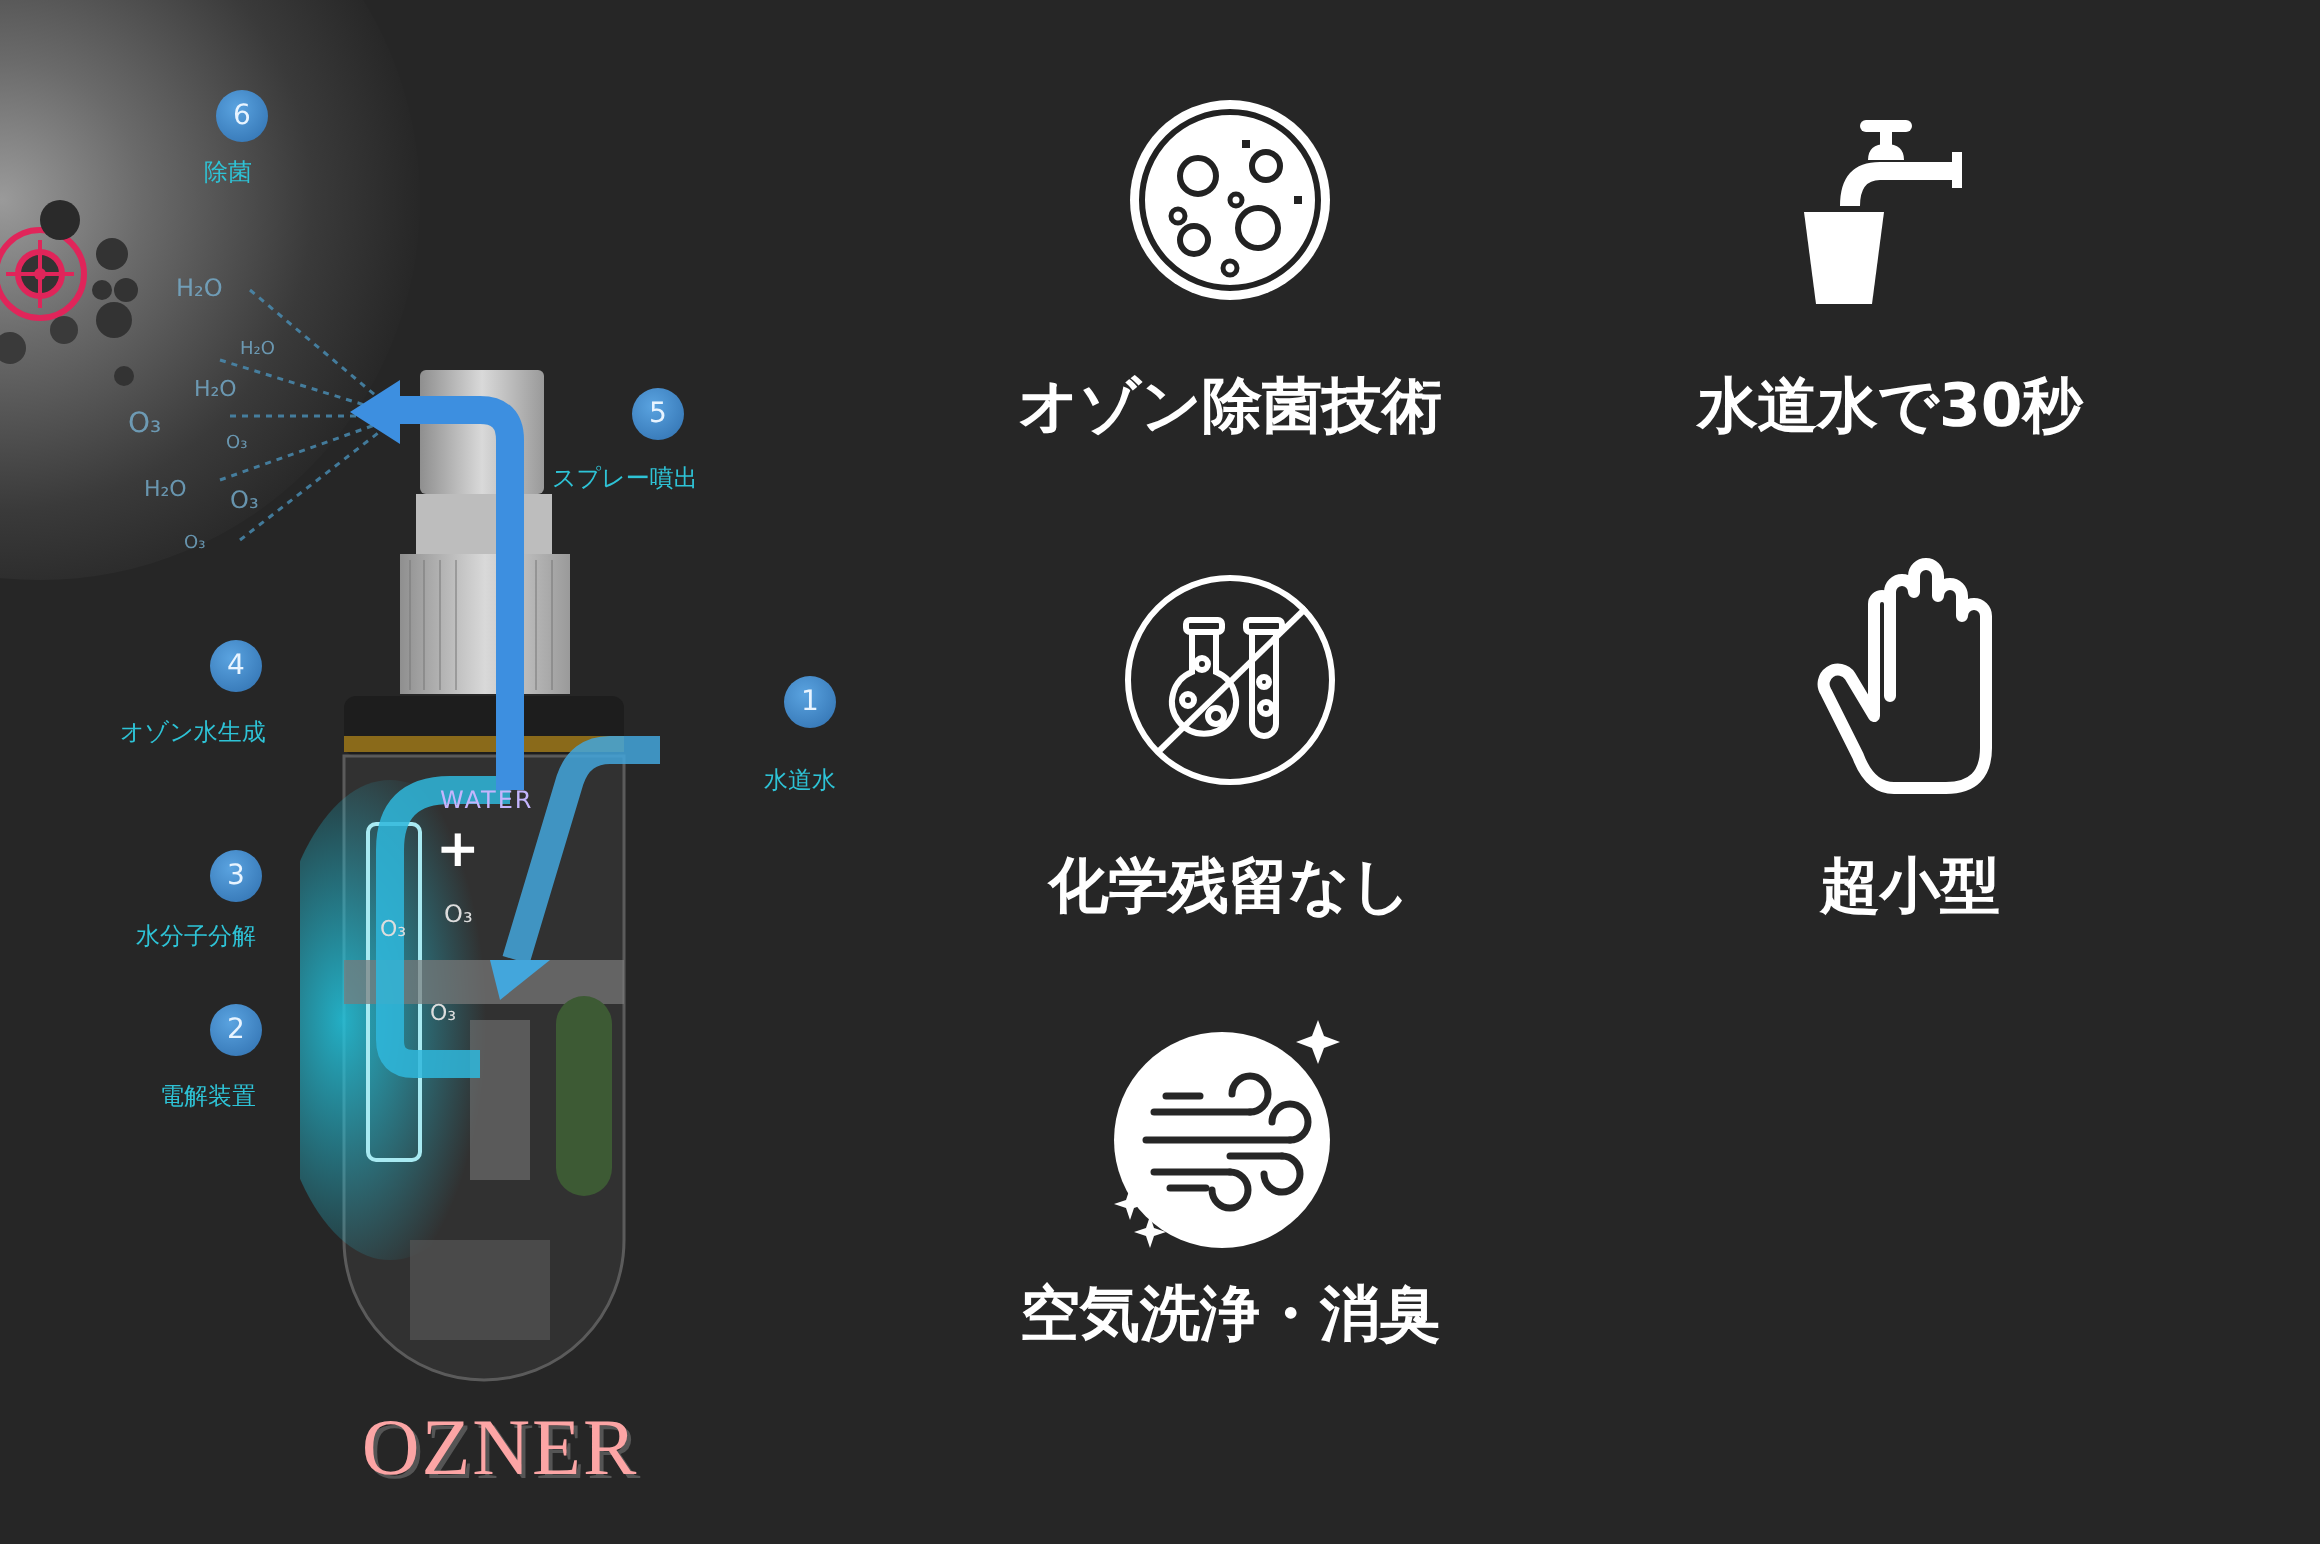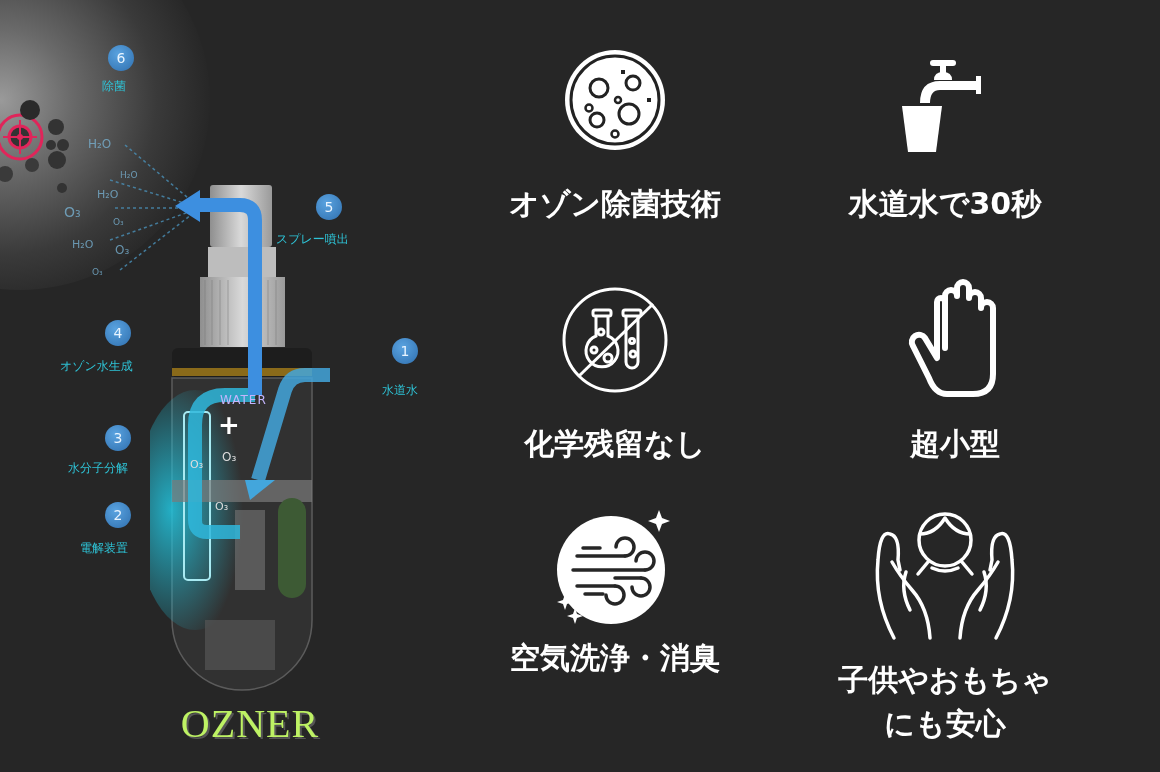--- a/index.html
+++ b/index.html
@@ -8,21 +8,21 @@
   .left{position:absolute;left:0;top:0;width:470px;height:772px;}
   .glow{position:absolute;left:-170px;top:-90px;width:380px;height:380px;border-radius:50%;
         background:radial-gradient(circle at 45% 50%,#9a9a9a 0%,#6a6a6a 25%,#3a3a3a 55%,#262626 75%);}
   .badge{position:absolute;width:26px;height:26px;border-radius:50%;
          background:radial-gradient(circle at 40% 35%,#5aa3e0,#2f6fae);color:#e8f4ff;
          font-size:14px;display:flex;align-items:center;justify-content:center;}
   .lbl{position:absolute;color:#2ec3d6;font-size:12px;white-space:nowrap;}
   .mol{position:absolute;color:#7ab6d8;font-size:9px;opacity:.75;text-align:center;}
   .brand{position:absolute;left:170px;top:700px;width:160px;text-align:center;
          font-family:"Liberation Serif","DejaVu Serif",serif;font-size:40px;letter-spacing:1px;
-         color:#bef264;text-shadow:2px 2px 0 #555;}
+         color:#fca5a5;text-shadow:2px 2px 0 #555;}
   .grid{position:absolute;left:470px;top:0;width:690px;height:772px;}
   .cell{position:absolute;width:290px;text-align:center;}
   .cell .ic{height:112px;display:flex;align-items:center;justify-content:center;}
   .cell .t{font-weight:bold;font-size:30px;line-height:44px;color:#fff;}
 </style>
 </head>
 <body>
 
 <div class="left">
   <div class="glow"></div>
@@ -214,34 +214,13 @@
           <path d="M86 70 a9 9 0 1 1 -9 9"></path>
         </g>
         <path d="M104 2 L107 10 L115 13 L107 16 L104 24 L101 16 L93 13 L101 10 Z" fill="#fff"></path>
         <path d="M10 86 L12 92 L18 94 L12 96 L10 102 L8 96 L2 94 L8 92 Z" fill="#fff"></path>
         <path d="M20 100 L22 106 L28 108 L22 110 L20 116 L18 110 L12 108 L18 106 Z" fill="#fff"></path>
       </svg>
     </div>
     <div class="t" style="margin-top:12px">空気洗浄・消臭</div>
   </div>
 
-  <div class="cell" style="left:330px;top:500px">
-    <div class="ic" style="height:144px">
-      <svg width="150" height="144" viewBox="0 0 150 144">
-        <g fill="none" stroke="#fff" stroke-width="3.5" stroke-linecap="round" stroke-linejoin="round">
-          <circle cx="75" cy="40" r="26"></circle>
-          <path d="M50 34 Q65 34 75 18 Q85 34 100 34"></path>
-          <path d="M58 62 L48 74"></path>
-            <path d="M92 62 L102 74"></path>
-          <path d="M62 68 Q75 74 88 68"></path>
-          <path d="M24 138 Q4 100 8 60 Q10 30 20 34 Q30 36 28 60 L30 70"></path>
-          <path d="M60 138 Q58 108 42 90 Q30 76 22 62"></path>
-          <path d="M40 110 Q30 90 36 72"></path>
-          <path d="M126 138 Q146 100 142 60 Q140 30 130 34 Q120 36 122 60 L120 70"></path>
-          <path d="M90 138 Q92 108 108 90 Q120 76 128 62"></path>
-          <path d="M110 110 Q120 90 114 72"></path>
-        </g>
-      </svg>
-    </div>
-    <div class="t" style="margin-top:14px">子供やおもちゃ</div>
-    <div class="t">にも安心</div>
-  </div>
 </div>
 
 </body></html>

